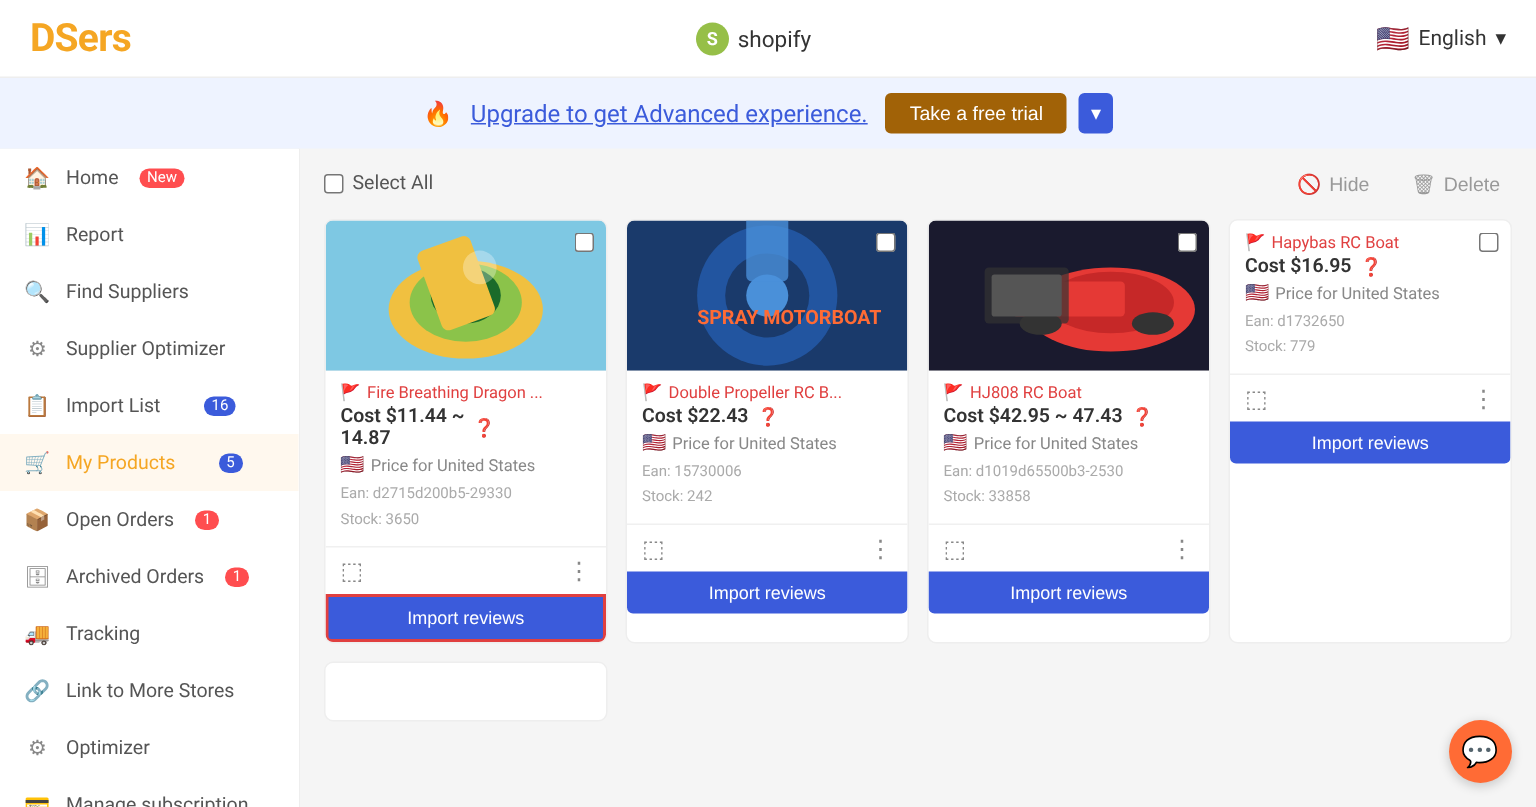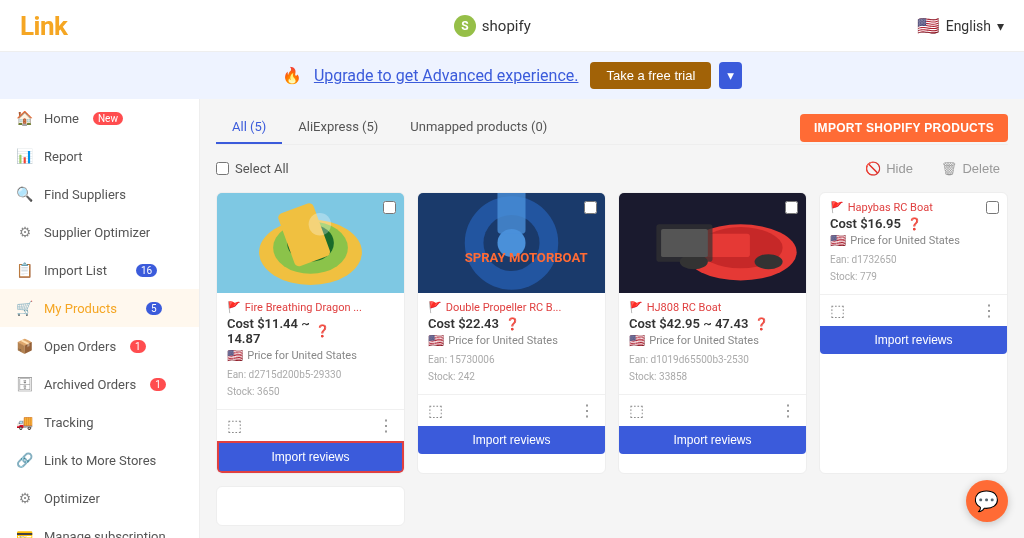--- a/index.html
+++ b/index.html
@@ -68,21 +68,21 @@
 
     .question-icon { color: #aaa; font-size: 12px; cursor: pointer; margin-left: 2px; }
 
     
     .partial-card { background: #fff; border-radius: 6px; border: 1px solid #eee; height: 40px; width: calc(25% - 9px); }
   </style>
 </head>
 <body>
 
 <div class="header">
-  <div class="logo">Link</div>
+  <div class="logo">DSers</div>
   <div class="shopify-badge">
     <div class="shopify-icon">S</div>
     <span>shopify</span>
   </div>
   <div class="lang-selector">
     <span class="flag">🇺🇸</span>
     <span>English</span>
     <span>▾</span>
   </div>
 </div>
@@ -147,28 +147,20 @@
         <span>Optimizer</span>
       </div>
       <div class="sidebar-item">
         <span class="sidebar-icon">💳</span>
         <span>Manage subscription</span>
       </div>
     </nav>
 
   <div class="content">
 
-    <div class="tabs">
-      <div class="tab active">All (5)</div>
-      <div class="tab">AliExpress (5)</div>
-      <div class="tab">Unmapped products (0)</div>
-      <div class="tab-actions">
-        <button class="import-btn">IMPORT SHOPIFY PRODUCTS</button>
-      </div>
-    </div>
 
     <div class="toolbar">
       <label class="checkbox-label">
         <input type="checkbox" style="">
         <span>Select All</span>
       </label>
       <div class="toolbar-spacer"></div>
       <button class="toolbar-btn">
         <span>🚫</span>
         <span>Hide</span>

